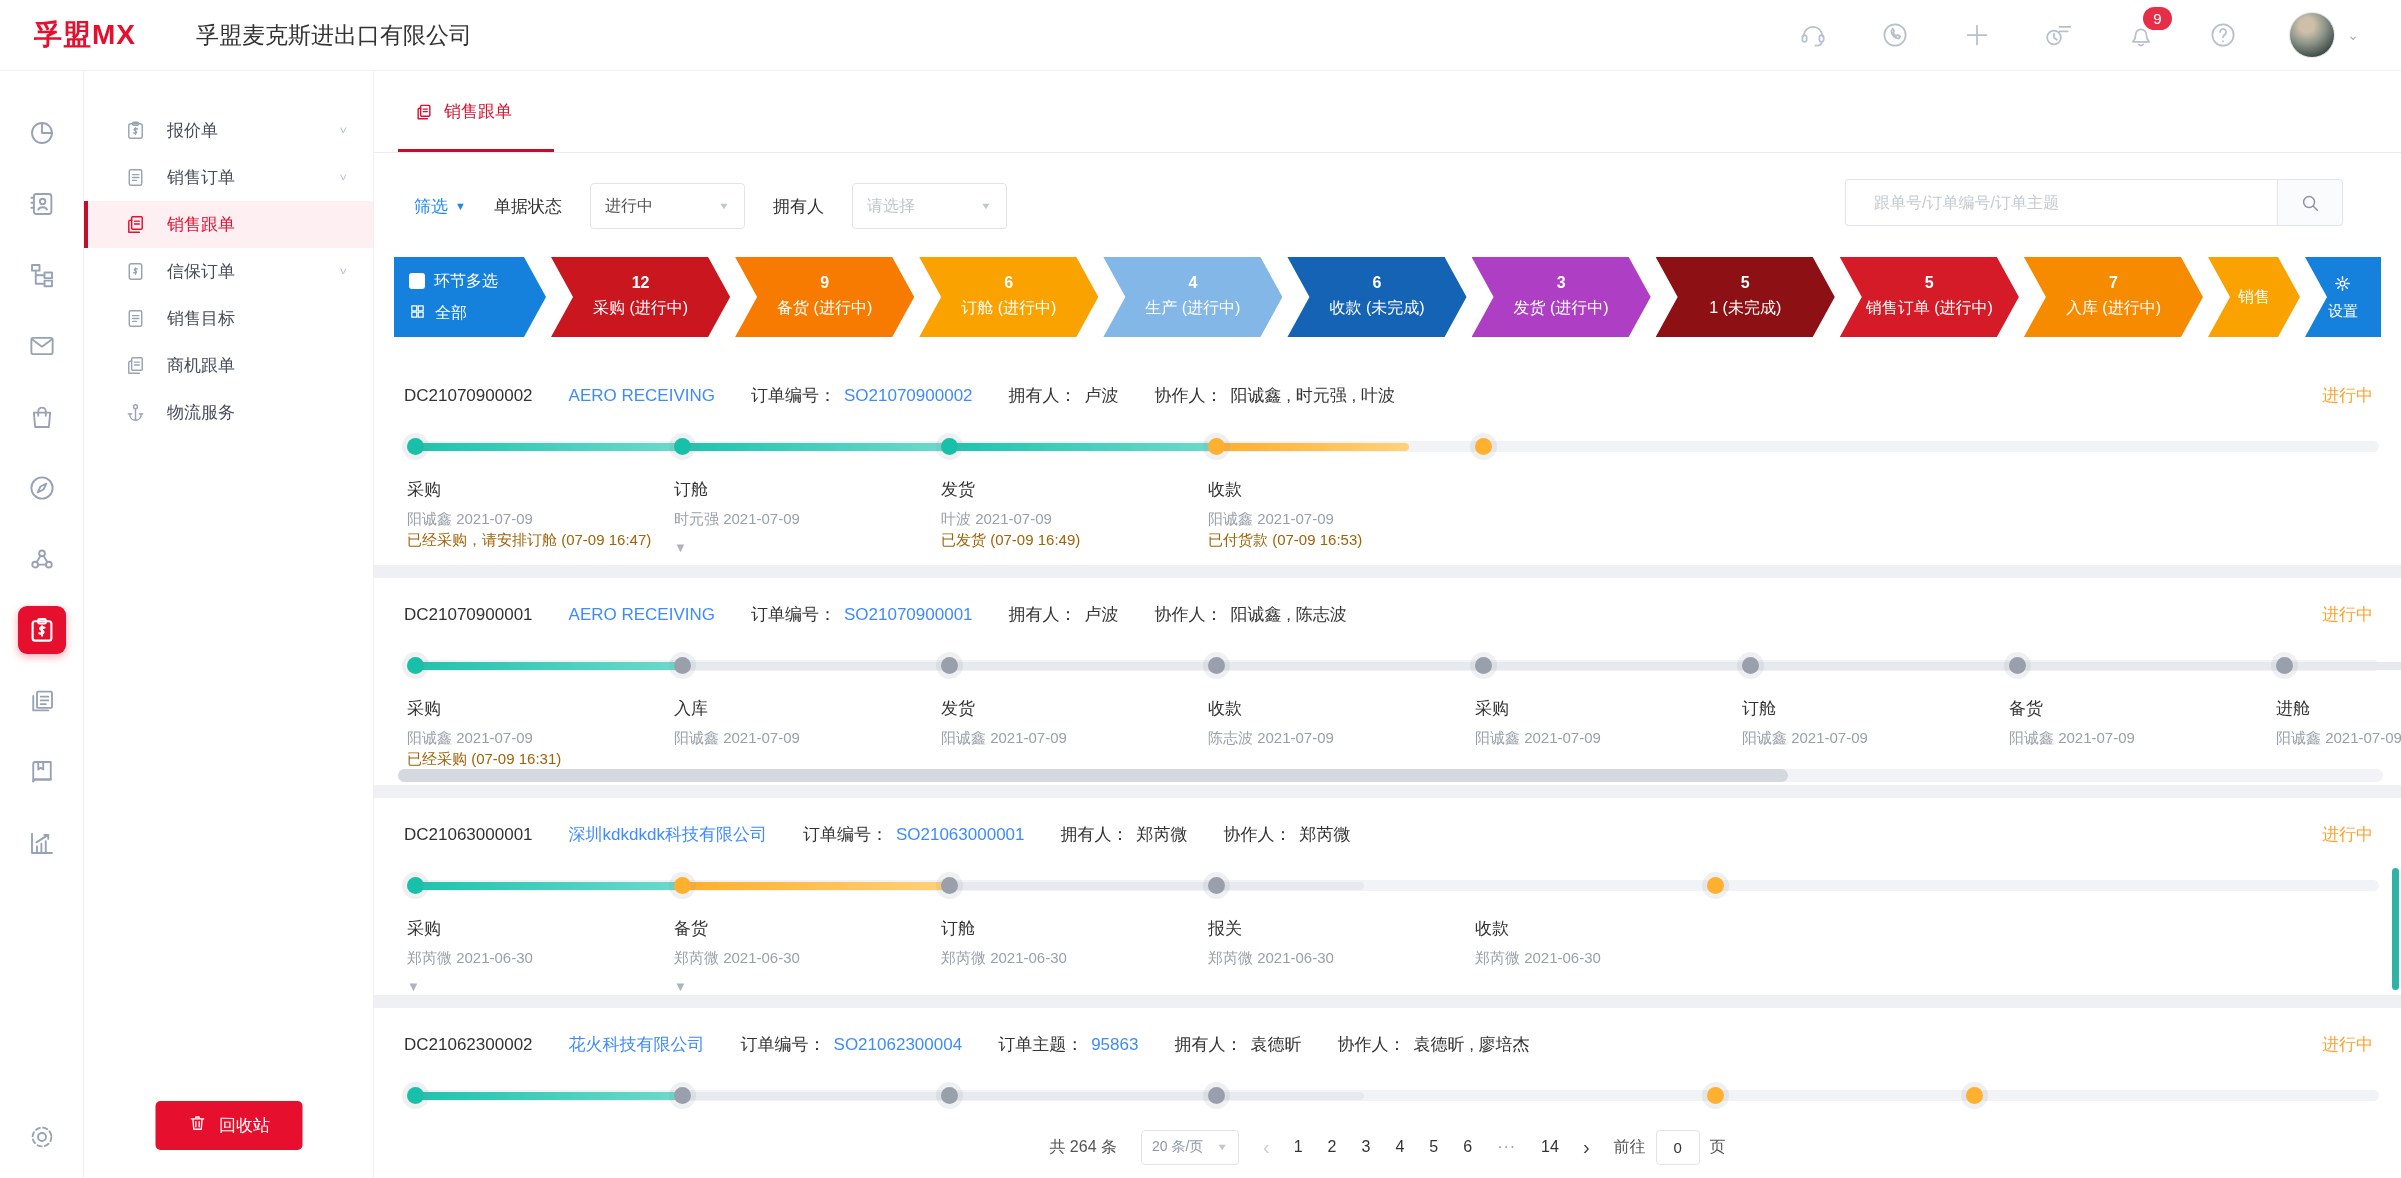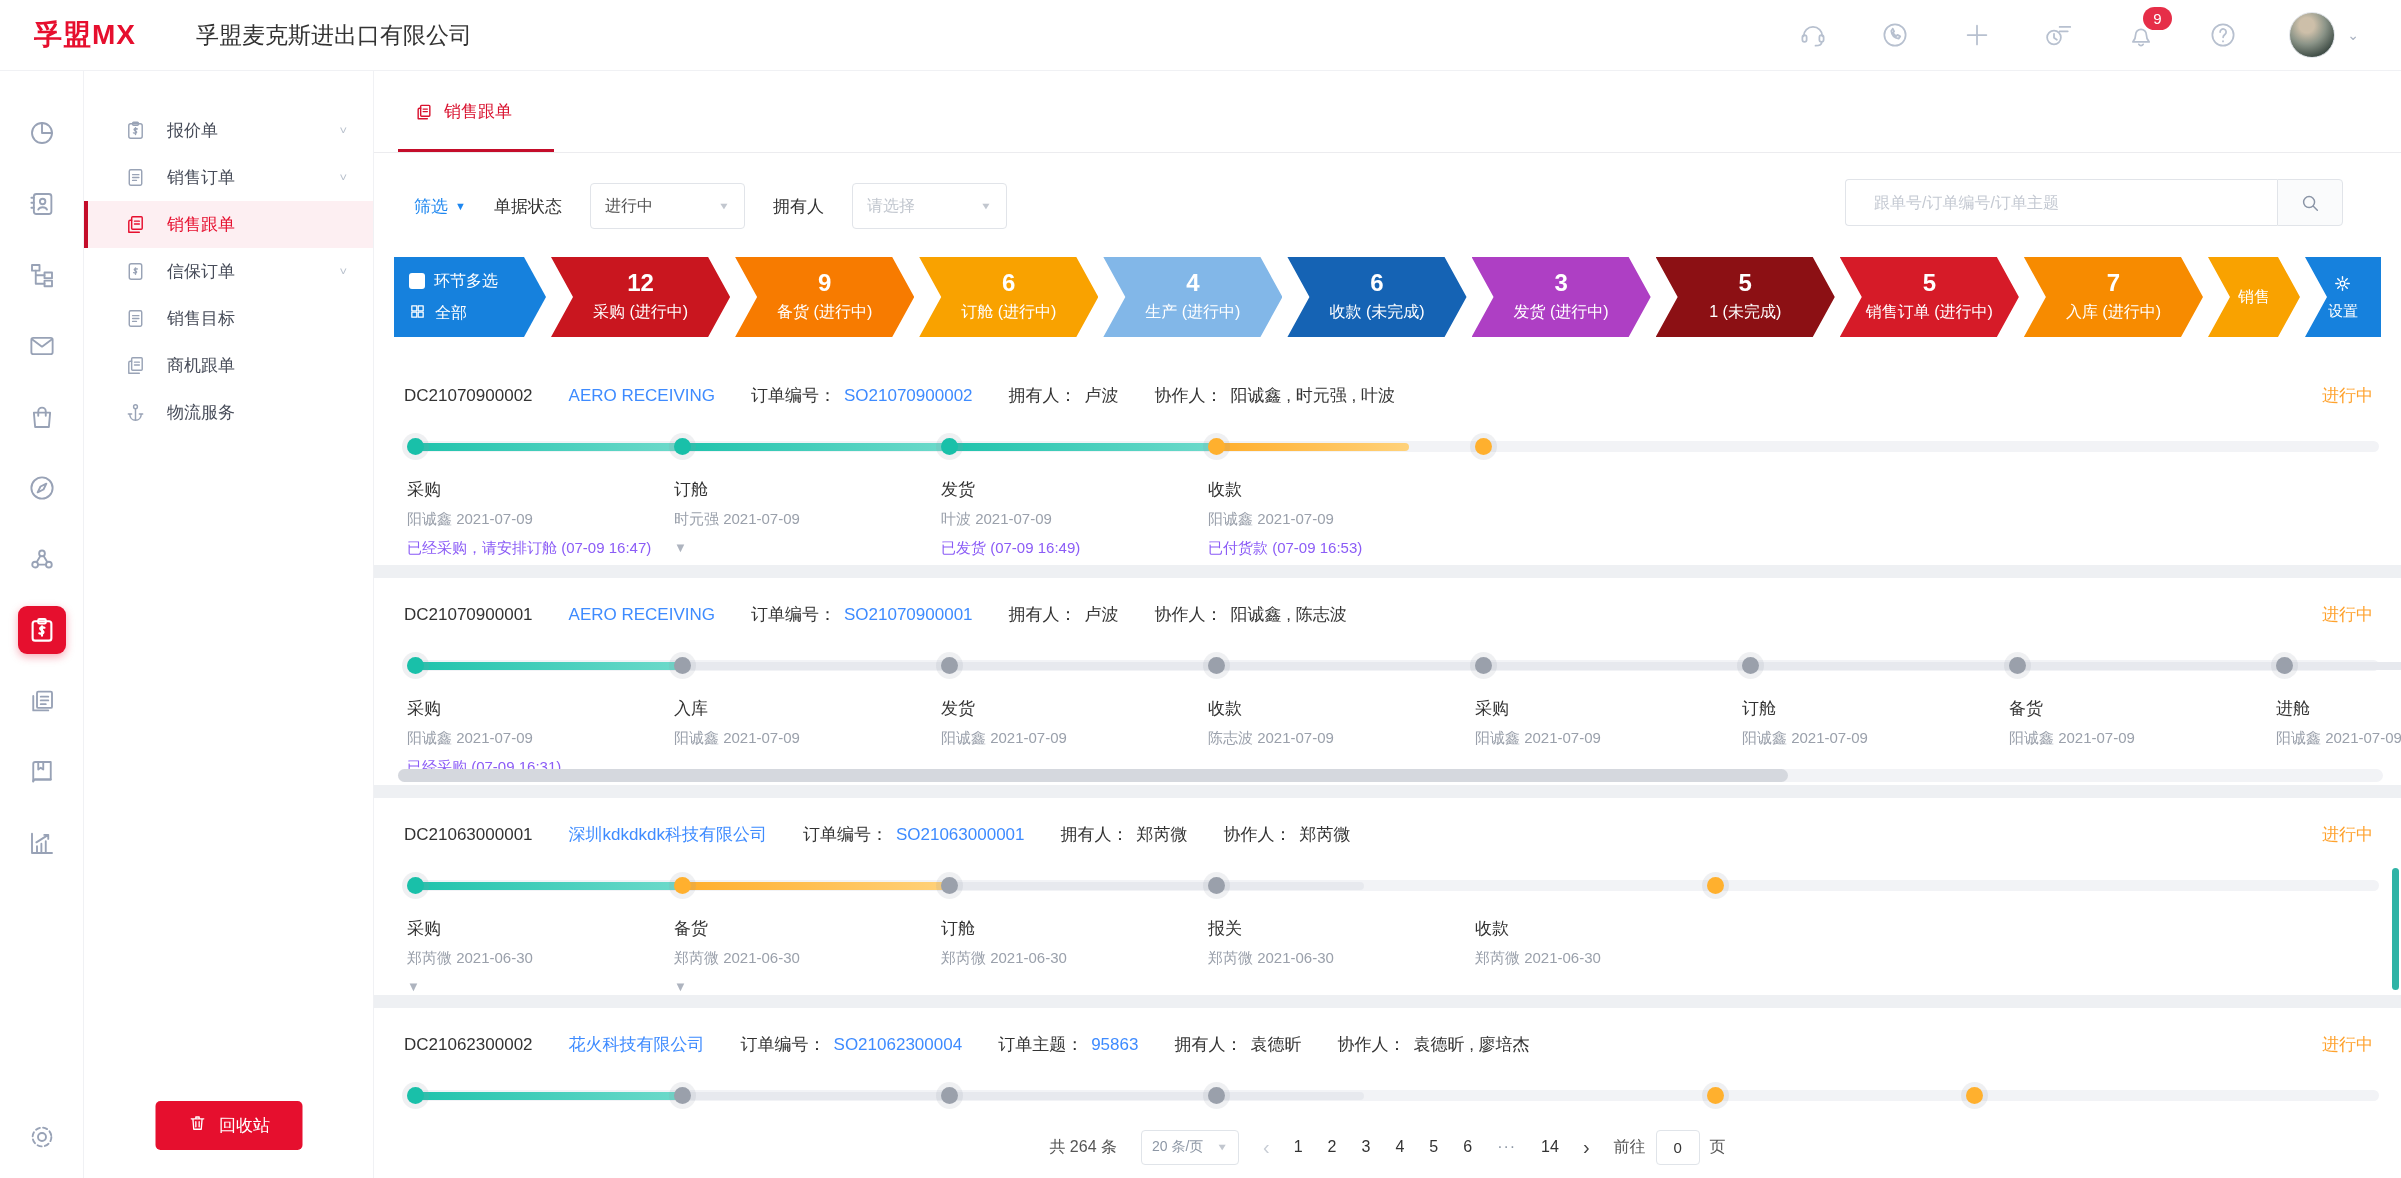--- a/index.html
+++ b/index.html
@@ -60,21 +60,21 @@
   .sel-caret { color:#c2c7cf; font-size:12px; transform:scaleY(.75); }
   .searchbox { position:absolute; right:58px; top:26px; display:flex; }
   .searchbox input { width:432px; height:47px; border:1px solid #e1e4e9; border-right:none; border-radius:4px 0 0 4px; padding:0 28px; font-size:16px; color:#333; outline:none; }
   .searchbox input::placeholder { color:#c4c9d2; }
   .search-btn { width:66px; height:47px; border:1px solid #e1e4e9; border-radius:0 4px 4px 0; background:#fafbfc; display:flex; align-items:center; justify-content:center; color:#8a94a6; cursor:pointer; }
   .search-btn svg { width:22px; height:22px; }
 
   
   .ribbon { display:flex; gap:5px; margin:4px 20px 0 20px; height:80px; flex:none;justify-content:center; }
   .stage { color:#fff; display:flex; flex-direction:column; align-items:center; justify-content:center; gap:7px; flex:1 1 0; min-width:0; clip-path:polygon(0 0, calc(100% - 22px) 0, 100% 50%, calc(100% - 22px) 100%, 0 100%, 22px 50%); cursor:pointer; overflow:hidden; }
-  .stage .cnt { font-size:24px; font-weight:bold; line-height:1; }
+  .stage .cnt { font-size:16px; font-weight:bold; line-height:1; }
   .stage .lbl { font-size:16px; white-space:nowrap; }
   .stage-first { flex:0 0 152px; clip-path:polygon(0 0, calc(100% - 22px) 0, 100% 50%, calc(100% - 22px) 100%, 0 100%); align-items:flex-start; padding-left:15px; gap:11px; }
   .stage-first .row { display:flex; align-items:center; gap:9px; font-size:16px; cursor:pointer; white-space:nowrap; }
   .cbx { width:16px; height:16px; background:#fff; border-radius:3px; flex:none; }
   .stage-first svg { width:17px; height:17px; }
   .stage-partial { flex:0 0 92px; }
   .stage-last { flex:0 0 76px; clip-path:polygon(22px 50%, 0 0, 100% 0, 100% 100%, 0 100%); gap:5px; }
   .stage-last svg { width:19px; height:19px; }
   .stage-last .lbl { font-size:15px; }
 
@@ -89,21 +89,21 @@
   .track { position:absolute; left:33px; right:22px; top:7px; height:11px; background:#f2f3f6; border-radius:6px; }
   .seg { position:absolute; top:9px; height:8px; border-radius:4px; }
   .seg.teal { background:linear-gradient(90deg,#1fc3ac,#6edacb); }
   .seg.orange { background:linear-gradient(90deg,#ffae2c,#ffd27b); }
   .seg.gray { background:#e7e9ee; }
   .dot { position:absolute; top:4px; width:17px; height:17px; border-radius:50%; box-shadow:0 0 0 5px rgba(145,152,165,.14); }
   .dot.teal { background:#19c0a9; } .dot.orange { background:#ffb02e; } .dot.gray { background:#9aa0ab; }
   .step { position:absolute; top:44px; width:252px; }
   .s-name { font-size:17px; color:#333; font-weight:500; }
   .s-meta { font-size:15px; color:#9aa0ab; margin-top:9px; }
-  .s-note { font-size:15px; color:#8b5cf6; margin-top:10px; white-space:nowrap; }
+  .s-note { font-size:15px; color:#a16207; margin-top:2px; white-space:nowrap; }
   .s-caret { color:#aeb4bf; font-size:13px; margin-top:11px; cursor:pointer; width:20px; }
   .hscroll { position:absolute; bottom:3px; left:24px; right:18px; height:13px; background:#f2f3f6; border-radius:7px; }
   .hthumb { height:13px; width:70%; background:#d5d8de; border-radius:7px; cursor:pointer; }
 
   
   .pager { height:62px; background:#fff; display:flex; align-items:center; justify-content:center; gap:24px; font-size:16px; color:#555; flex:none; }
   .pager-total { color:#555; }
   .psel { width:98px; height:35px; border:1px solid #e0e4e9; border-radius:4px; display:flex; align-items:center; justify-content:space-between; padding:0 10px; color:#8d97a5; font-size:14px; cursor:pointer; white-space:nowrap; }
   .parrow { font-size:20px; cursor:pointer; }
   .parrow.prev { color:#c8cdd5; }

